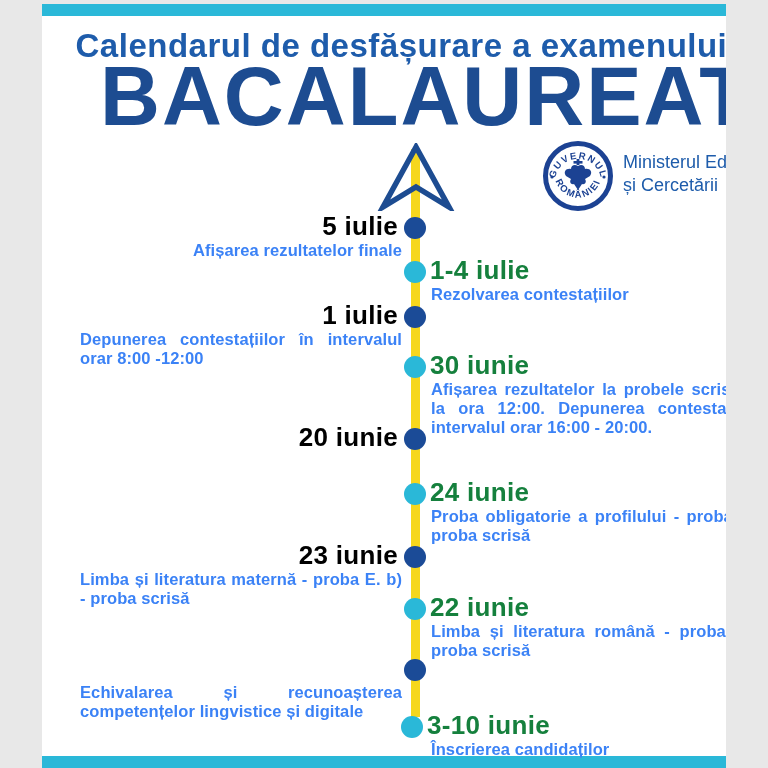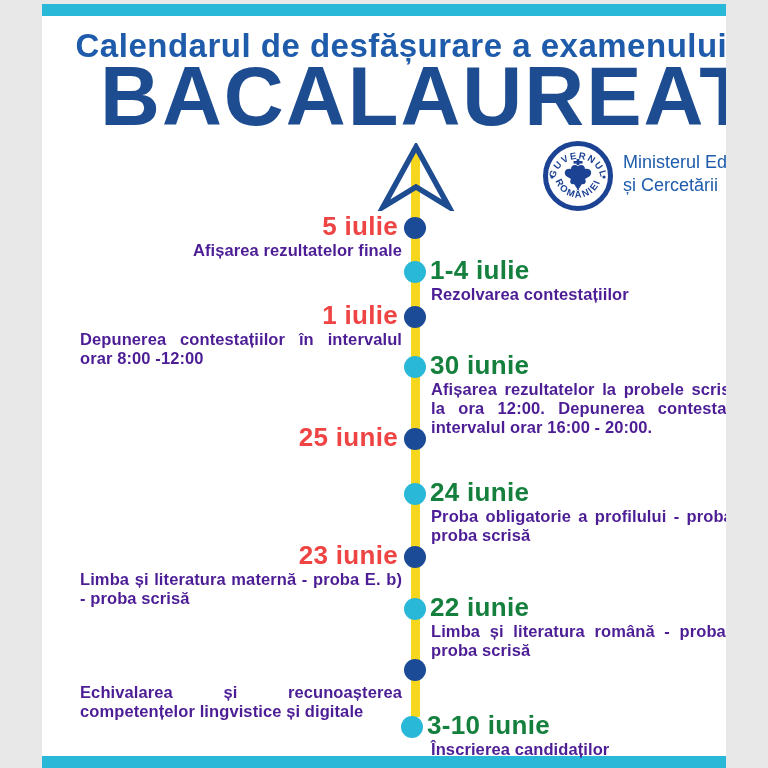--- a/index.html
+++ b/index.html
@@ -38,25 +38,25 @@
   .dot{
     position:absolute;width:22px;height:22px;border-radius:50%;z-index:3;
   }
   .dot.navy{background:#1b4b97;}
   .dot.cyan{background:#2ab8d8;}
 
   .date{
     position:absolute;z-index:3;font-size:26px;font-weight:bold;line-height:30px;
     letter-spacing:.3px;
   }
-  .date.navy{color:#ef4444;left:38px;width:318px;text-align:right;}
+  .date.navy{color:#000000;left:38px;width:318px;text-align:right;}
   .date.cyan{color:#15803d;left:388px;width:362px;text-align:left;}
 
   .desc{
-    position:absolute;z-index:3;font-size:16.5px;font-weight:bold;color:#4c1d95;
+    position:absolute;z-index:3;font-size:16.5px;font-weight:bold;color:#3b82f6;
     line-height:19px;letter-spacing:.1px;
   }
   .desc.left{left:38px;width:322px;text-align:justify;text-align-last:left;}
   .desc.left.alignright{text-align:right;text-align-last:right;}
   .desc.right{left:389px;width:360px;text-align:justify;text-align-last:left;}
 </style>
 </head>
 <body>
 
 <div id="canvas">
@@ -108,21 +108,21 @@
 
   <div class="dot navy" style="left:362px;top:302px;"></div>
   <div class="date navy" style="top:296px;">1 iulie</div>
   <div class="desc left" style="top:326px;">Depunerea contestațiilor în intervalul orar 8:00 -12:00</div>
 
   <div class="dot cyan" style="left:362px;top:352px;"></div>
   <div class="date cyan" style="top:346px;">30 iunie</div>
   <div class="desc right" style="top:376px;">Afișarea rezultatelor la probele scrise, până la ora 12:00. Depunerea contestațiilor în intervalul orar 16:00 - 20:00.</div>
 
   <div class="dot navy" style="left:362px;top:424px;"></div>
-  <div class="date navy" style="top:418px;">25 iunie</div>
+  <div class="date navy" style="top:418px;">20 iunie</div>
 
   <div class="dot cyan" style="left:362px;top:479px;"></div>
   <div class="date cyan" style="top:473px;">24 iunie</div>
   <div class="desc right" style="top:503px;">Proba obligatorie a profilului - proba E. c) - proba scrisă</div>
 
   <div class="dot navy" style="left:362px;top:542px;"></div>
   <div class="date navy" style="top:536px;">23 iunie</div>
   <div class="desc left" style="top:566px;">Limba și literatura maternă - proba E. b) - proba scrisă</div>
 
   <div class="dot cyan" style="left:362px;top:594px;"></div>

